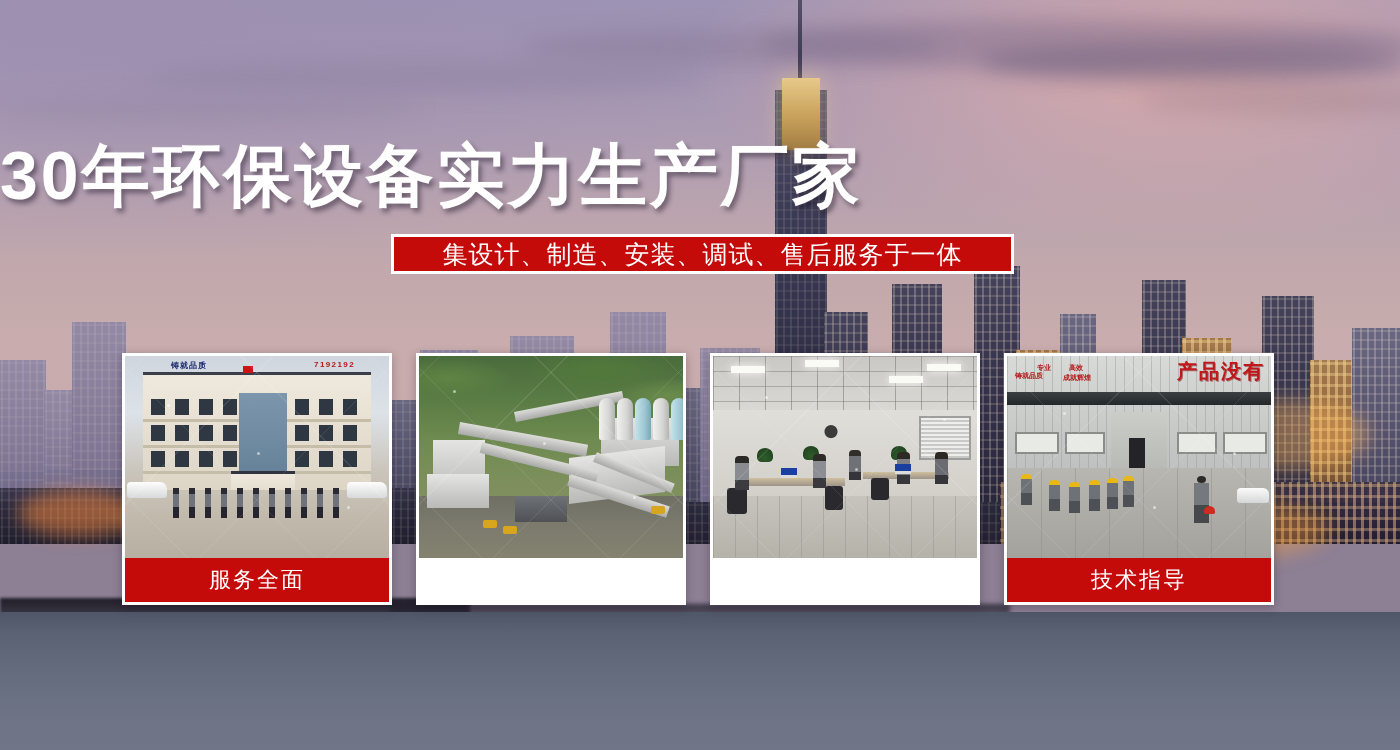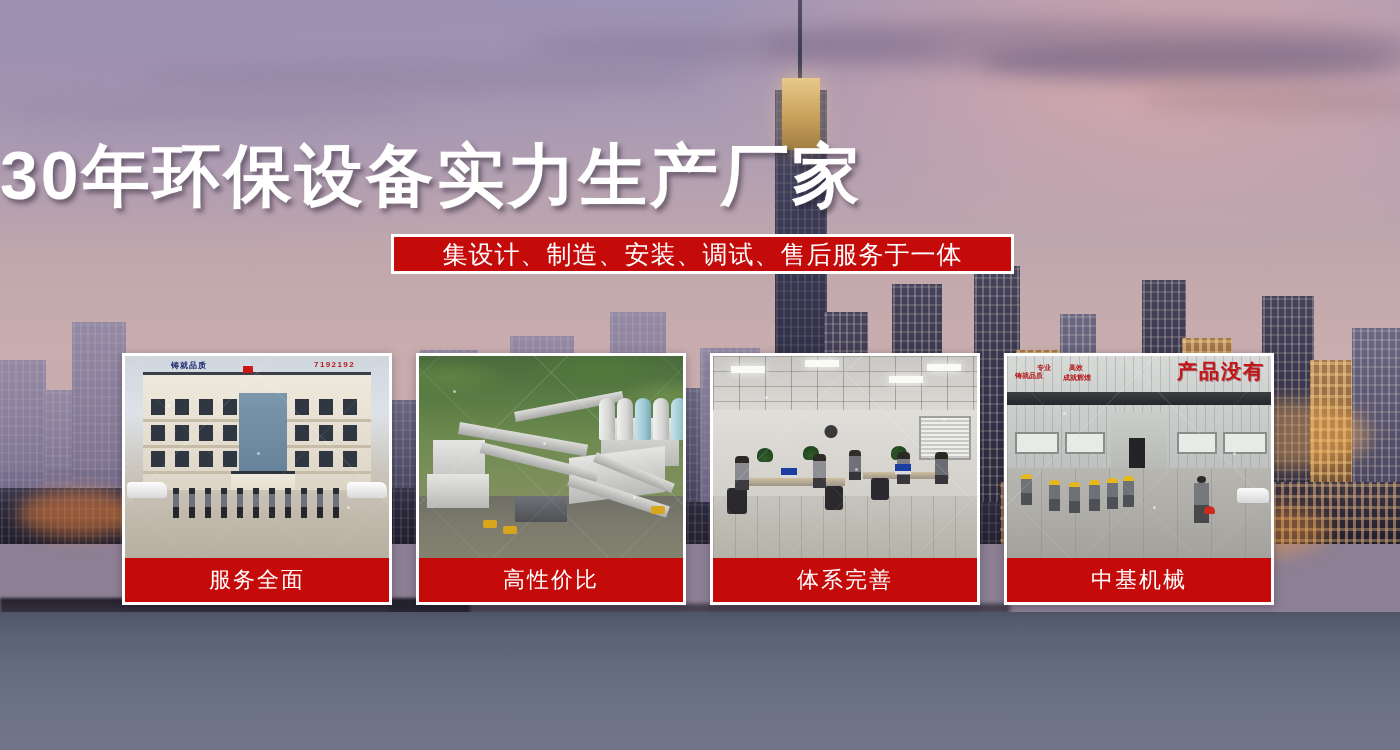--- a/index.html
+++ b/index.html
@@ -483,21 +483,20 @@
         <div class="silo b" style="left:252px;"></div>
         <div class="slab" style="left:96px;top:140px;width:52px;height:26px;background:linear-gradient(to bottom,#6e7176,#4f5155);"></div>
         <div class="mach" style="left:64px;top:164px;"></div>
         <div class="mach" style="left:84px;top:170px;"></div>
         <div class="mach" style="left:232px;top:150px;"></div>
         <div class="wm"></div>
         <div class="wm-dot" style="left:34px;top:34px;"></div>
         <div class="wm-dot" style="left:124px;top:86px;"></div>
         <div class="wm-dot" style="left:214px;top:140px;"></div>
       </div>
-      <div class="caption">高性价比</div>
     </div>
 
     <div class="card">
       <div class="photo p3">
         <div class="ceil">
           <div class="panel" style="left:18px;top:10px;"></div>
           <div class="panel" style="left:92px;top:4px;"></div>
           <div class="panel" style="left:176px;top:20px;"></div>
           <div class="panel" style="left:214px;top:8px;"></div>
         </div>
@@ -518,21 +517,20 @@
         <div class="per" style="left:136px;top:94px;width:12px;height:30px;background:linear-gradient(to bottom,#312d28 0 6px,#6f7176 6px 22px,#35343a 22px 30px);"></div>
         <div class="per" style="left:184px;top:96px;width:13px;height:32px;background:linear-gradient(to bottom,#2d2a26 0 7px,#7e7f85 7px 23px,#38373c 23px 32px);"></div>
         <div class="per" style="left:222px;top:96px;width:13px;height:32px;background:linear-gradient(to bottom,#2c2925 0 7px,#6a6c72 7px 23px,#36353a 23px 32px);"></div>
         <div class="laptop" style="left:68px;top:112px;"></div>
         <div class="laptop" style="left:182px;top:108px;"></div>
         <div class="wm"></div>
         <div class="wm-dot" style="left:52px;top:40px;"></div>
         <div class="wm-dot" style="left:142px;top:112px;"></div>
         <div class="wm-dot" style="left:230px;top:62px;"></div>
       </div>
-      <div class="caption">体系完善</div>
     </div>
 
     <div class="card">
       <div class="photo p4">
         <div class="facade"></div>
         <div class="redtext">产品没有</div>
         <div class="slogan" style="left:8px;top:16px;">铸就品质</div>
         <div class="slogan" style="left:30px;top:8px;">专业</div>
         <div class="slogan" style="left:62px;top:8px;">高效</div>
         <div class="slogan" style="left:56px;top:18px;">成就辉煌</div>
@@ -572,17 +570,17 @@
         <div class="boss">
             <div class="bh"></div>
             <div class="bb"></div>
           </div>
         <div class="helmet"></div>
         <div class="wm"></div>
         <div class="wm-dot" style="left:56px;top:56px;"></div>
         <div class="wm-dot" style="left:146px;top:150px;"></div>
         <div class="wm-dot" style="left:226px;top:96px;"></div>
       </div>
-      <div class="caption">中基机械</div>
+      <div class="caption">技术指导</div>
     </div>
 
   </div>
 </div>
 
 </body></html>

